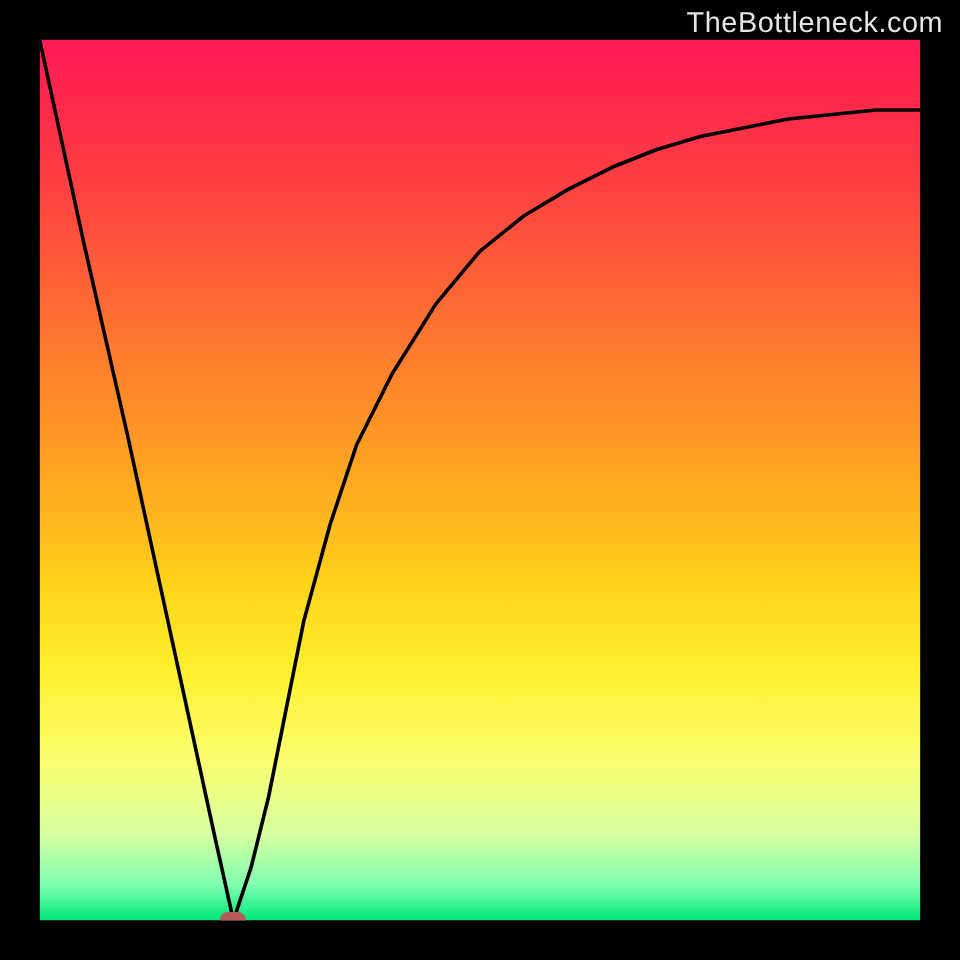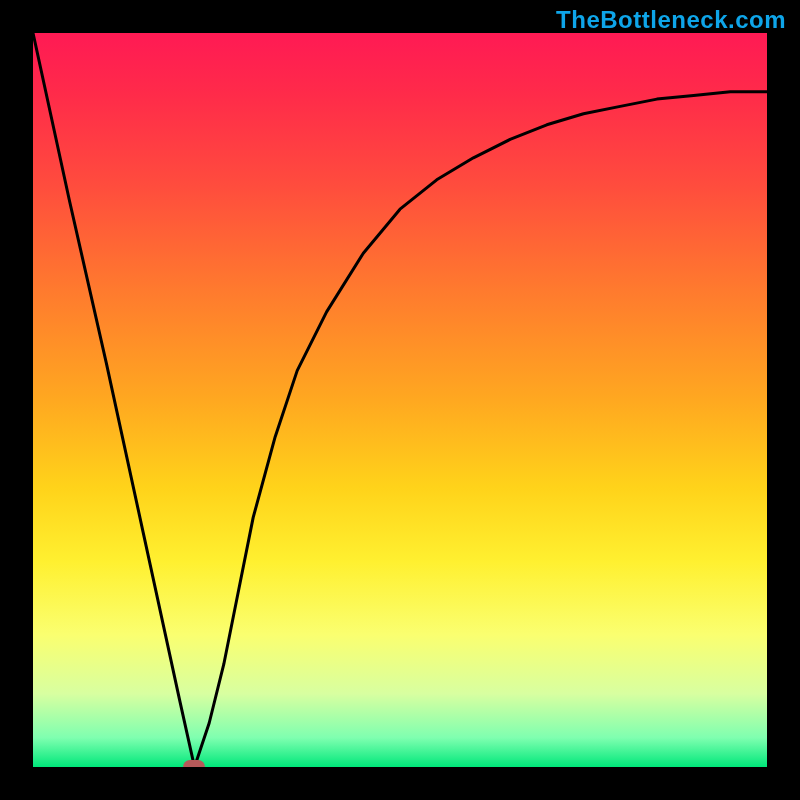--- a/index.html
+++ b/index.html
@@ -14,23 +14,23 @@
   .frame {
     position: relative;
     width: 800px;
     height: 800px;
     background: #000;
   }
   .watermark {
     position: absolute;
     top: 6px;
     right: 14px;
-    color: #0ea5e9;
+    color: #e5e5e5;
     font-size: 24px;
-    font-weight: 700;
+    font-weight: 400;
     letter-spacing: 0.5px;
     z-index: 10;
     user-select: none;
   }
   .plot-area {
     position: absolute;
     left: 33px;
     top: 33px;
     width: 734px;
     height: 734px;

